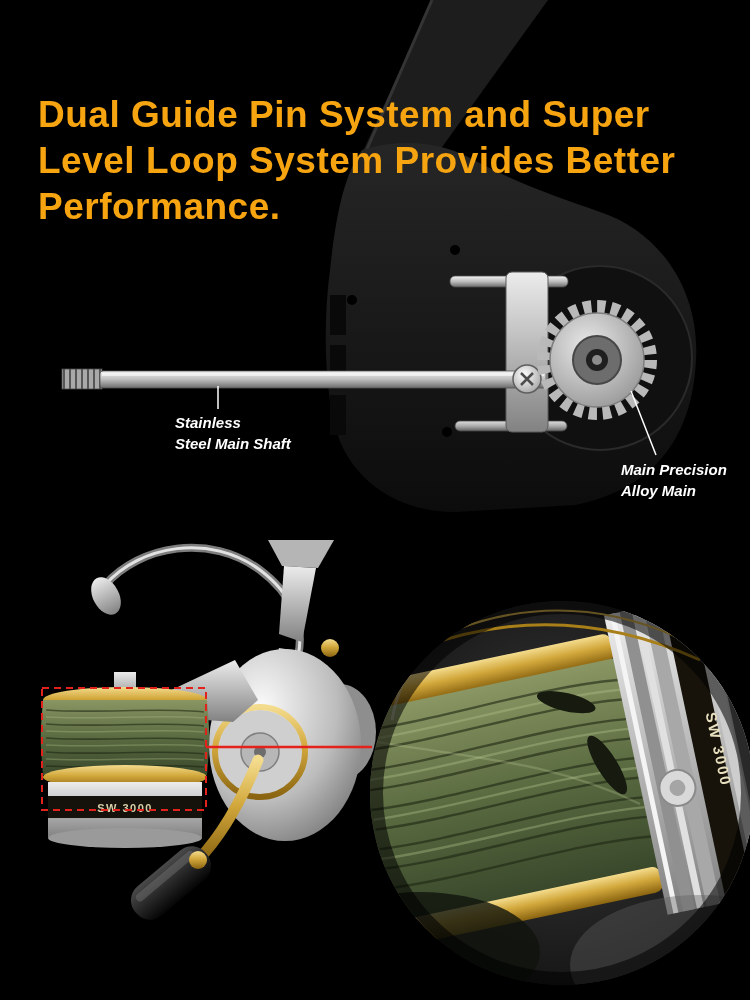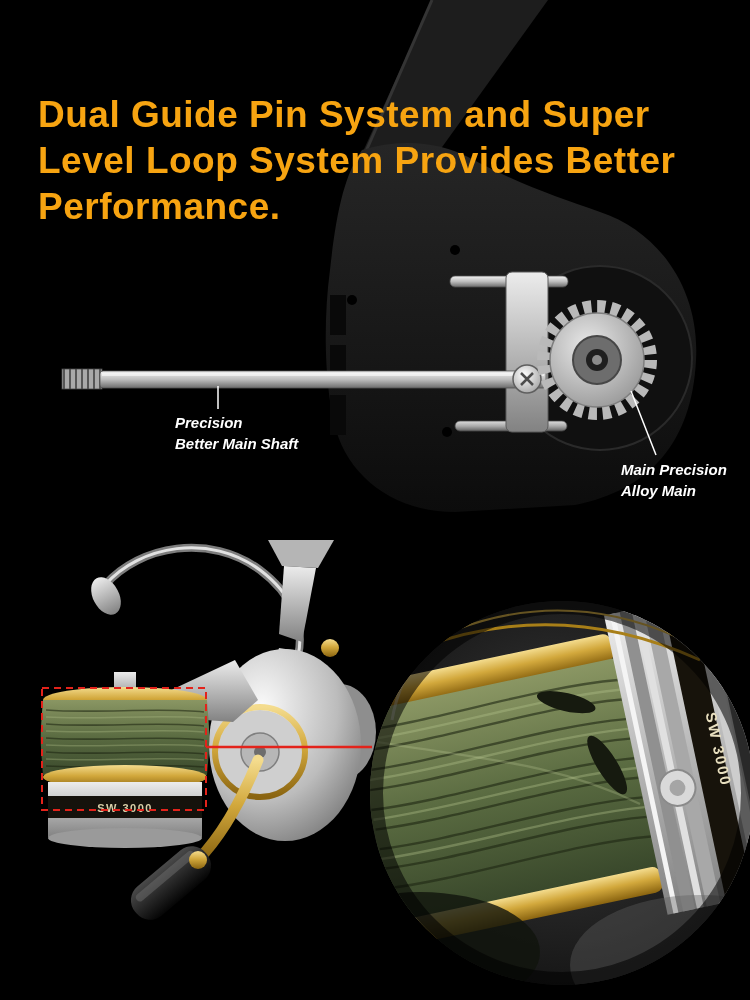--- a/index.html
+++ b/index.html
@@ -235,21 +235,21 @@
     </g>
   </svg>
 
   <div class="headline">
     <span class="hl">Dual Guide Pin System and Super</span>
     <span class="hl">Level Loop System Provides Better</span>
     <span class="hl">Performance.</span>
   </div>
 
   <div class="callout" id="callout-shaft">
-    <div>Precision</div>
-    <div>Better Main Shaft</div>
+    <div>Stainless</div>
+    <div>Steel Main Shaft</div>
   </div>
   <div class="callout" id="callout-gear">
     <div>Main Precision</div>
     <div>Alloy Main</div>
   </div>
 
 </div>
 
 </body></html>

